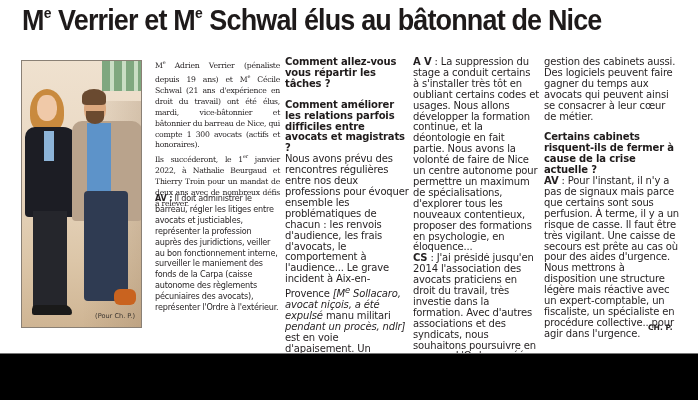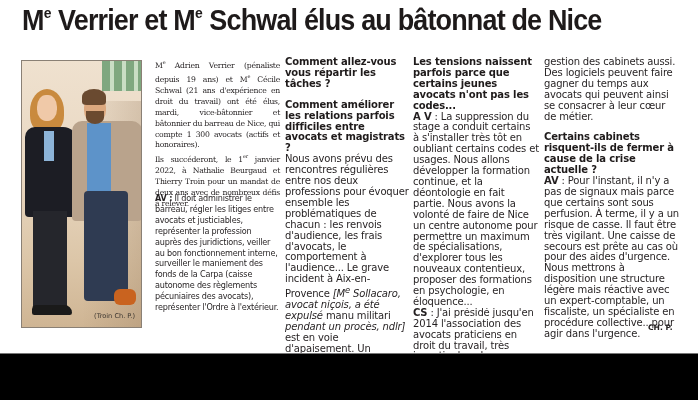--- a/index.html
+++ b/index.html
@@ -73,40 +73,39 @@
   <div class="w-shirt"></div>
   <div class="w-legs"></div>
   <div class="w-shoe"></div>
   <div class="m-jacket"></div>
   <div class="m-shirt"></div>
   <div class="m-legs"></div>
   <div class="m-shoe"></div>
   <div class="m-face"></div>
   <div class="m-hair"></div>
   <div class="m-beard"></div>
-  <span class="photo-credit">(Troin Ch. P.)</span>
+  <span class="photo-credit">(Pour Ch. P.)</span>
 </div>
 
 <div class="col intro">
   <p><span>M</span><sup>e</sup><span> Adrien Verrier (pénaliste depuis 19 ans) et M</span><sup>e</sup><span> Cécile Schwal (21 ans d'expérience en droit du travail) ont été élus, mardi, vice-bâtonnier et bâtonnier du barreau de Nice, qui compte 1 300 avocats (actifs et honoraires).</span></p>
   <p><span>Ils succéderont, le 1</span><sup>er</sup><span> janvier 2022, à Nathalie Beurgaud et Thierry Troin pour un mandat de deux ans avec de nombreux défis à relever.</span></p>
 </div>
 
 <div class="col1b">
   <p><b class="sp">AV :</b><span> Il doit administrer le barreau, régler les litiges entre avocats et justiciables, représenter la profession auprès des juridictions, veiller au bon fonctionnement interne, surveiller le maniement des fonds de la Carpa (caisse autonome des règlements pécuniaires des avocats), représenter l'Ordre à l'extérieur.</span></p>
 </div>
 
 <div class="col col2">
   <p class="q">Comment allez-vous vous répartir les tâches ?</p>
   <p class="q">Comment améliorer les relations parfois difficiles entre avocats et magistrats ?</p>
   <p><span>Nous avons prévu des rencontres régulières entre nos deux professions pour évoquer ensemble les problématiques de chacun : les renvois d'audience, les frais d'avocats, le comportement à l'audience... Le grave incident à Aix-en-Provence </span><i>[M</i><i><sup>e</sup></i><i> Sollacaro, avocat niçois, a été expulsé</i><span> manu militari </span><i>pendant un procès, ndlr]</i><span> est en voie d'apaisement. Un communiqué commun a été rédigé en ce sens par le premier président, le procureur général et les bâtonniers d'Aix et de Nice.</span></p>
 </div>
 
 <div class="col col3">
-  <p class="q">Les tensions naissent parfois parce que certains jeunes avocats n'ont pas les codes...</p>
   <p><b class="sp">A V</b><span> : La suppression du stage a conduit certains à s'installer très tôt en oubliant certains codes et usages. Nous allons développer la formation continue, et la déontologie en fait partie. Nous avons la volonté de faire de Nice un centre autonome pour permettre un maximum de spécialisations, d'explorer tous les nouveaux contentieux, proposer des formations en psychologie, en éloquence...</span></p>
   <p style="height:108px;overflow:hidden"><b class="sp">CS</b><span> : J'ai présidé jusqu'en 2014 l'association des avocats praticiens en droit du travail, très investie dans la formation. Avec d'autres associations et des syndicats, nous souhaitons poursuivre en ce sens. L'Ordre a créé un institut de formation dédié, qu'on souhaite faire référencer sur des domaines techniques. Le droit évolue et la</span></p>
 </div>
 
 <div class="col col4">
   <p style="margin-bottom:10px">gestion des cabinets aussi. Des logiciels peuvent faire gagner du temps aux avocats qui peuvent ainsi se consacrer à leur cœur de métier.</p>
   <p class="q" style="margin-top:0">Certains cabinets risquent-ils de fermer à cause de la crise actuelle ?</p>
   <p><b class="sp">AV</b><span> : Pour l'instant, il n'y a pas de signaux mais parce que certains sont sous perfusion. À terme, il y a un risque de casse. Il faut être très vigilant. Une caisse de secours est prête au cas où pour des aides d'urgence. Nous mettrons à disposition une structure légère mais réactive avec un expert-comptable, un fiscaliste, un spécialiste en procédure collective...pour agir dans l'urgence.</span></p>
 </div>
 

